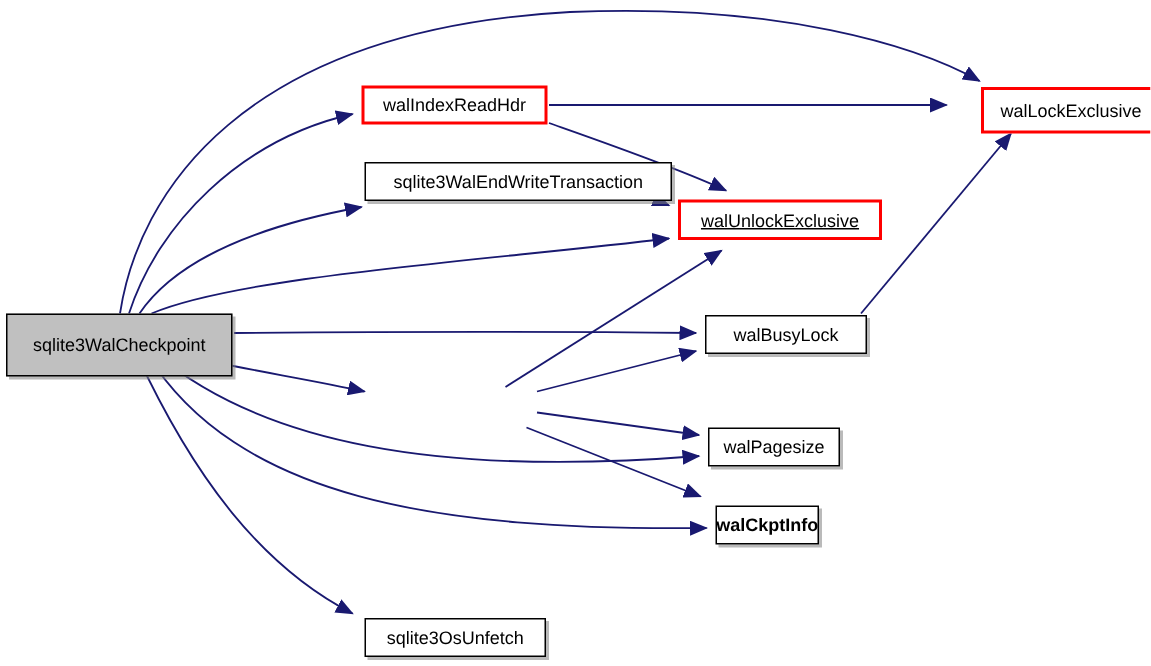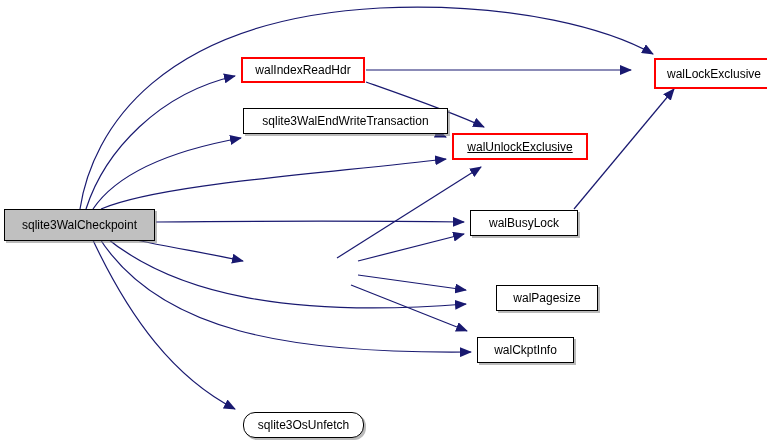--- a/index.html
+++ b/index.html
@@ -16,30 +16,30 @@
     display:flex;align-items:center;justify-content:center;
     background:var(--node-fill,#fff);
     border:1px solid var(--node-border,#000);
     color:var(--text,#000);
     font-size:12px;line-height:1;white-space:nowrap;
     box-shadow:2px 2px 0 rgba(130,130,130,.55);
     cursor:pointer;
   }
   .node.red{border:2px solid var(--highlight-border,#f00);box-shadow:none;}
   .node.root{background:var(--root-fill,#c0c0c0);cursor:default;}
-  #n0{left:4px;  top:209px;width:151px;height:32px;}
+  #n0{left:4px;  top:209px;width:151px;height:42px;}
   #n1{left:241px;top:57px; width:124px;height:26px;}
   #n2{left:200px;top:108px;width:205px;height:26px;margin-left:43px;}
   #n3{left:452px;top:133px;width:136px;height:27px;text-decoration:underline;}
   #n4{left:654px;top:58px; width:120px;height:31px;}
   #n5{left:470px;top:210px;width:108px;height:26px;}
   #n6{left:250px;top:258px;width:107px;height:27px;}
-  #n7{left:496px;top:285px;width:102px; height:26px;}
-  #n8{left:477px;top:337px;width:97px; height:26px;}
-  #n9{left:243px;top:412px;width:121px;height:26px;border-radius:12px;}
+  #n7{left:472px;top:285px;width:88px; height:26px;}
+  #n8{left:477px;top:337px;width:69px; height:26px;font-weight:bold;}
+  #n9{left:243px;top:412px;width:121px;height:26px;}
 </style>
 </head>
 <body>
 
 <div class="graph">
 
   <svg class="edges" viewBox="0 0 767 444" xmlns="http://www.w3.org/2000/svg">
     <defs>
       <marker id="arrow" viewBox="0 0 12 10" refX="11" refY="5" markerWidth="12" markerHeight="10" markerUnits="userSpaceOnUse" orient="auto">
         <path d="M0,0 L12,5 L0,10 z"></path>

